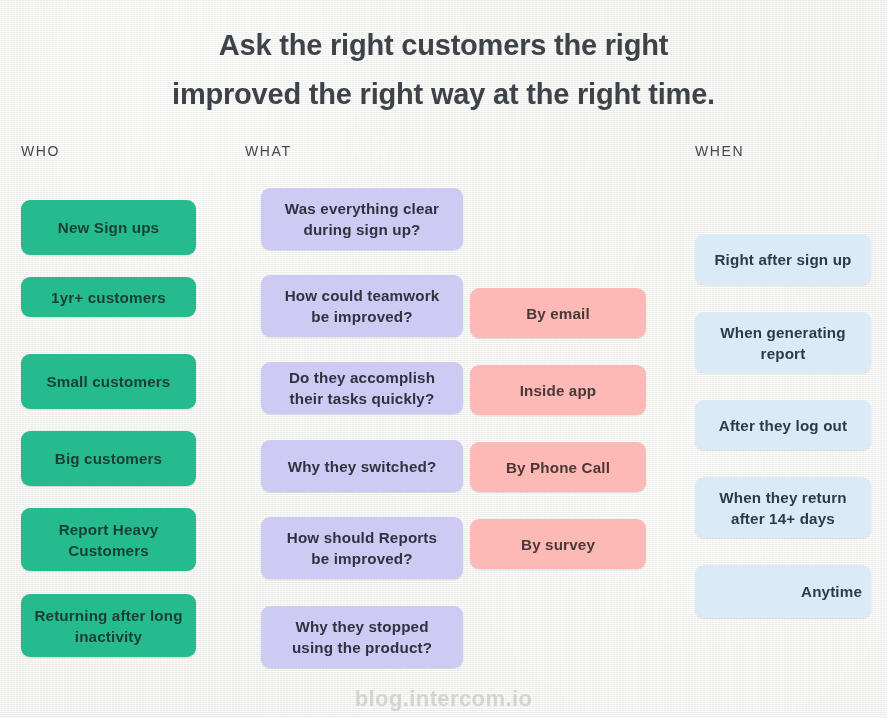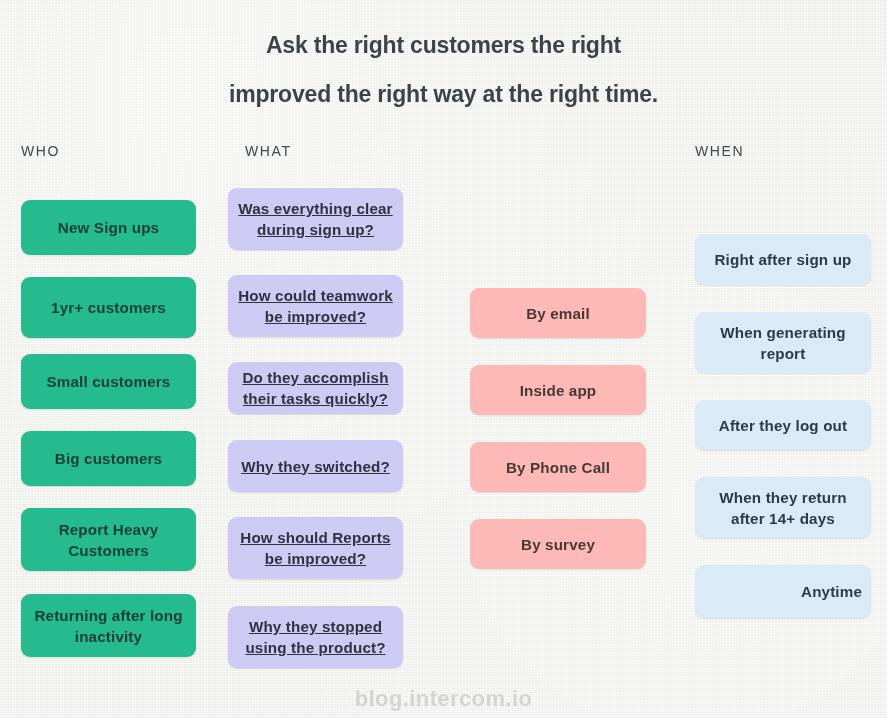--- a/index.html
+++ b/index.html
@@ -28,21 +28,21 @@
   }
 
   
   .title {
     position: absolute;
     left: 0;
     top: 21px;
     width: 887px;
     text-align: center;
     color: #3d4348;
-    font-size: 23px;
+    font-size: 29px;
     font-weight: bold;
     line-height: 49px;
     letter-spacing: -0.2px;
   }
   .title-line {
     display: block;
     white-space: nowrap;
   }
 
   
@@ -78,25 +78,24 @@
   .card .label { display: block; }
 
   .card.who {
     left: 21px;
     width: 175px;
     background-color: #26bb8e;
     color: #173f34;
     font-weight: bold;
   }
   .card.what {
-    left: 228px;
-    width: 175px;
+    left: 261px;
+    width: 202px;
     background-color: #cdcaf3;
     color: #2f3340;
-    text-decoration: underline;
   }
   .card.how {
     left: 470px;
     width: 176px;
     background-color: #fcb9b5;
     color: #4a3836;
   }
   .card.when {
     left: 695px;
     width: 176px;
@@ -128,21 +127,21 @@
   </div>
 
   <div class="col-head who">WHO</div>
   <div class="col-head what">WHAT</div>
   <div class="col-head when">WHEN</div>
 
   <div id="cards-layer">
       <div class="card who" style="top: 200px; height: 55px;">
         <span class="label">New Sign ups</span>
       </div>
-      <div class="card who" style="top: 277px; height: 61px;">
+      <div class="card who" style="top: 277px; height: 40px;">
         <span class="label">1yr+ customers</span>
       </div>
       <div class="card who" style="top: 354px; height: 55px;">
         <span class="label">Small customers</span>
       </div>
       <div class="card who" style="top: 431px; height: 55px;">
         <span class="label">Big customers</span>
       </div>
       <div class="card who" style="top: 508px; height: 63px;">
         <span class="label">Report Heavy<br>Customers</span>

